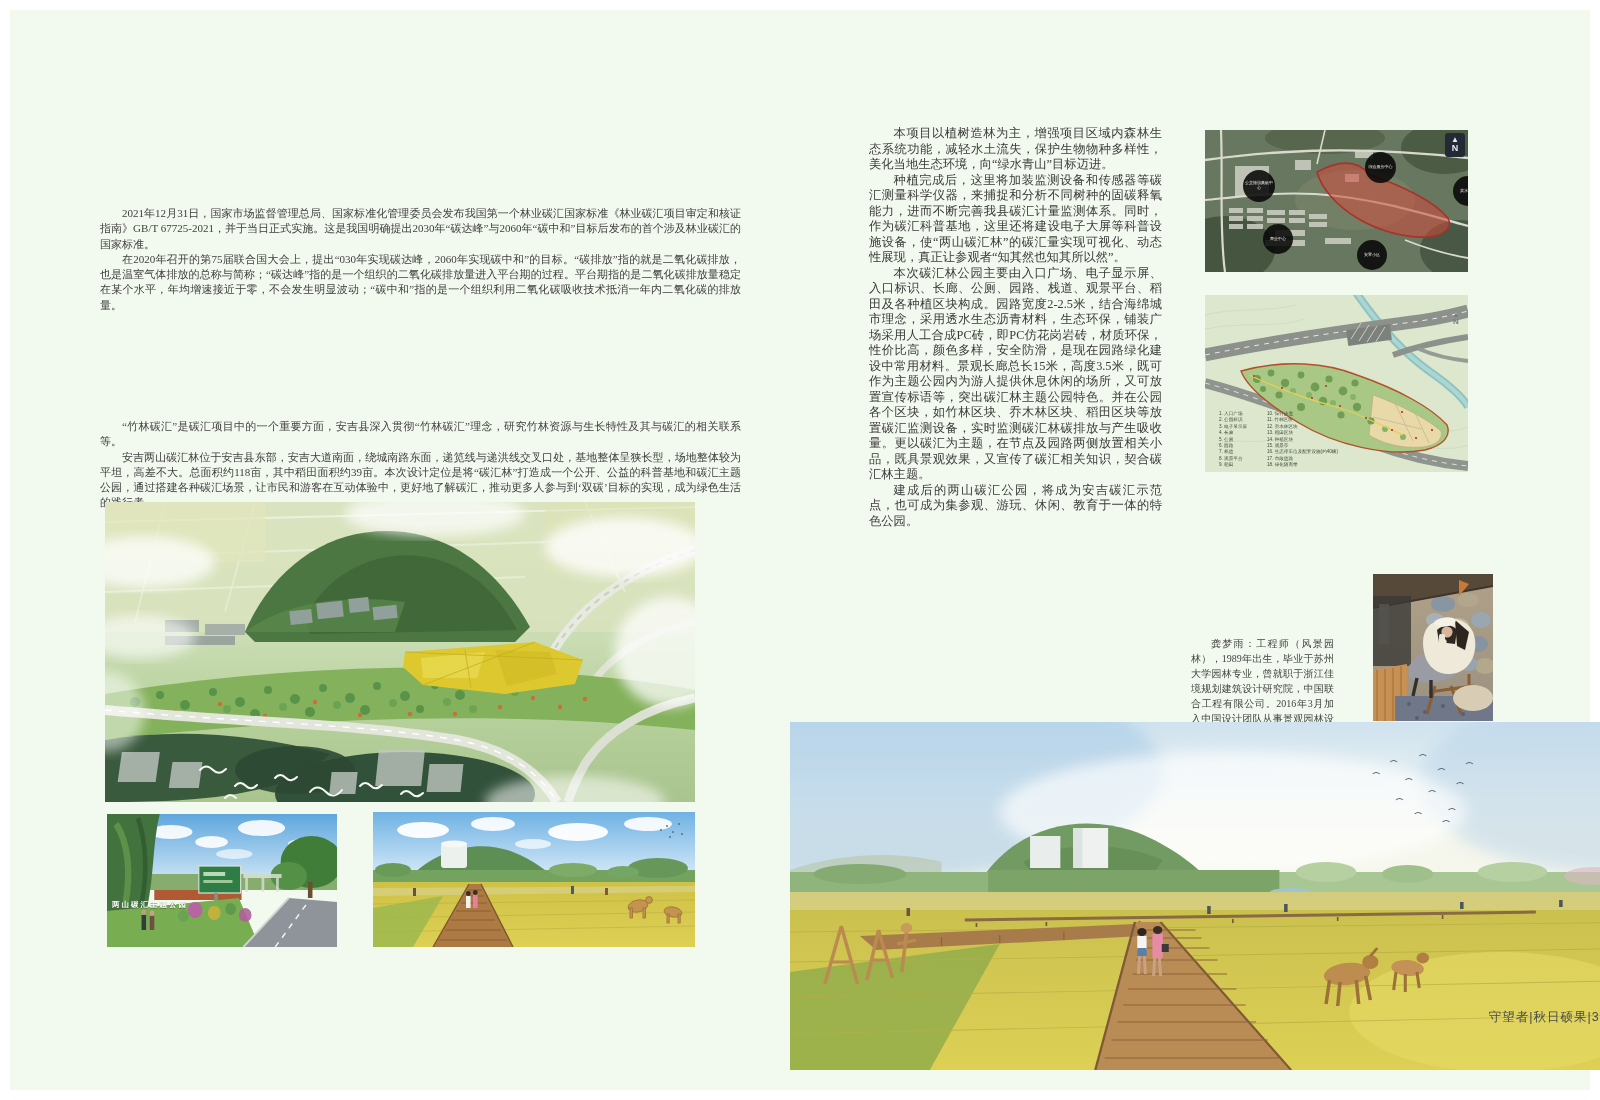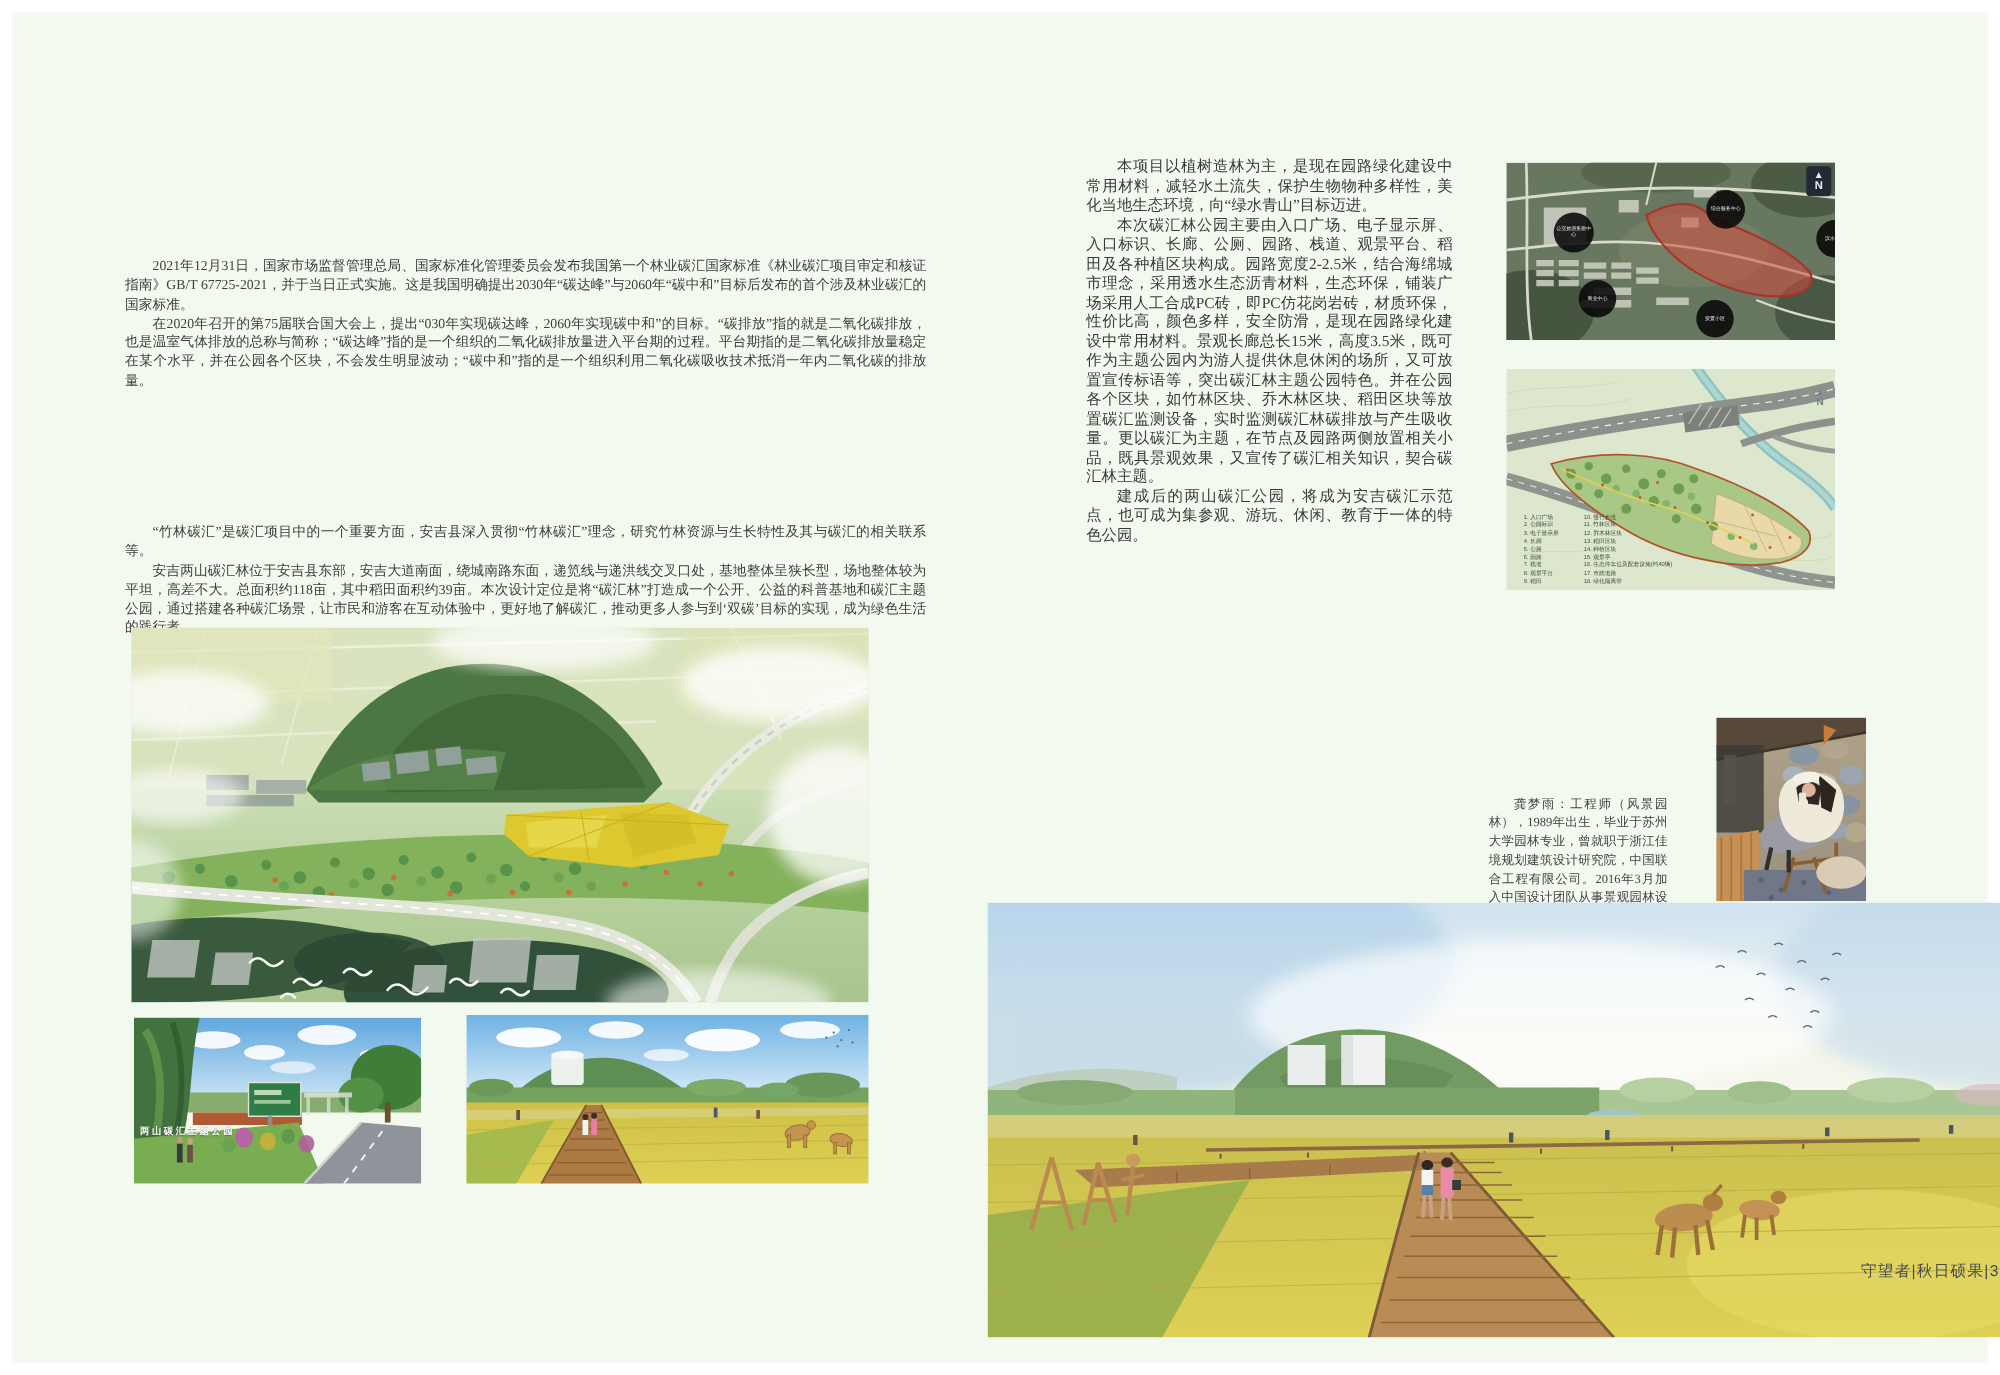--- a/index.html
+++ b/index.html
@@ -36,21 +36,21 @@
 </style>
 </head>
 <body>
 
 <div id="canvas">
   <div class="page">
 
 
     <div class="body-block" style="left:90px;top:196px;width:641px;">
       <p>2021年12月31日，国家市场监督管理总局、国家标准化管理委员会发布我国第一个林业碳汇国家标准《林业碳汇项目审定和核证指南》GB/T 67725-2021，并于当日正式实施。这是我国明确提出2030年“碳达峰”与2060年“碳中和”目标后发布的首个涉及林业碳汇的国家标准。</p>
-      <p>在2020年召开的第75届联合国大会上，提出“030年实现碳达峰，2060年实现碳中和”的目标。“碳排放”指的就是二氧化碳排放，也是温室气体排放的总称与简称；“碳达峰”指的是一个组织的二氧化碳排放量进入平台期的过程。平台期指的是二氧化碳排放量稳定在某个水平，并在公园各个区块，不会发生明显波动；“碳中和”指的是一个组织利用二氧化碳吸收技术抵消一年内二氧化碳的排放量。</p>
+      <p>在2020年召开的第75届联合国大会上，提出“030年实现碳达峰，2060年实现碳中和”的目标。“碳排放”指的就是二氧化碳排放，也是温室气体排放的总称与简称；“碳达峰”指的是一个组织的二氧化碳排放量进入平台期的过程。平台期指的是二氧化碳排放量稳定在某个水平，年均增速接近于零，不会发生明显波动；“碳中和”指的是一个组织利用二氧化碳吸收技术抵消一年内二氧化碳的排放量。</p>
     </div>
 
     <div class="body-block" style="left:90px;top:390px;width:641px;margin-top:19px;">
       <p>“竹林碳汇”是碳汇项目中的一个重要方面，安吉县深入贯彻“竹林碳汇”理念，研究竹林资源与生长特性及其与碳汇的相关联系等。</p>
       <p>安吉两山碳汇林位于安吉县东部，安吉大道南面，绕城南路东面，递笕线与递洪线交叉口处，基地整体呈狭长型，场地整体较为平坦，高差不大。总面积约118亩，其中稻田面积约39亩。本次设计定位是将“碳汇林”打造成一个公开、公益的科普基地和碳汇主题公园，通过搭建各种碳汇场景，让市民和游客在互动体验中，更好地了解碳汇，推动更多人参与到‘双碳’目标的实现，成为绿色生活的践行者。</p>
     </div>
 
     <div class="fig" style="left:95px;top:492px;width:590px;height:300px;">
       <svg viewBox="0 0 590 300" preserveAspectRatio="none">
         <defs>
@@ -336,21 +336,22 @@
             <rect x="270" y="96" width="2.4" height="10"></rect>
           <circle cx="276" cy="88" r="3.4"></circle>
           <ellipse cx="300" cy="100" rx="9" ry="5" transform="rotate(10 300 100)"></ellipse>
           <rect x="294" y="102" width="2.2" height="9"></rect>
             <rect x="305" y="102" width="2.2" height="9"></rect>
         </g>
       </svg>
     </div>
 
     <div class="right-col">
-      <p>本项目以植树造林为主，是现在园路绿化建设中常用材料，减轻水土流失，保护生物物种多样性，美化当地生态环境，向“绿水青山”目标迈进。</p>
+      <p>本项目以植树造林为主，增强项目区域内森林生态系统功能，减轻水土流失，保护生物物种多样性，美化当地生态环境，向“绿水青山”目标迈进。</p>
+      <p>种植完成后，这里将加装监测设备和传感器等碳汇测量科学仪器，来捕捉和分析不同树种的固碳释氧能力，进而不断完善我县碳汇计量监测体系。同时，作为碳汇科普基地，这里还将建设电子大屏等科普设施设备，使“两山碳汇林”的碳汇量实现可视化、动态性展现，真正让参观者“知其然也知其所以然”。</p>
       <p>本次碳汇林公园主要由入口广场、电子显示屏、入口标识、长廊、公厕、园路、栈道、观景平台、稻田及各种植区块构成。园路宽度2-2.5米，结合海绵城市理念，采用透水生态沥青材料，生态环保，铺装广场采用人工合成PC砖，即PC仿花岗岩砖，材质环保，性价比高，颜色多样，安全防滑，是现在园路绿化建设中常用材料。景观长廊总长15米，高度3.5米，既可作为主题公园内为游人提供休息休闲的场所，又可放置宣传标语等，突出碳汇林主题公园特色。并在公园各个区块，如竹林区块、乔木林区块、稻田区块等放置碳汇监测设备，实时监测碳汇林碳排放与产生吸收量。更以碳汇为主题，在节点及园路两侧放置相关小品，既具景观效果，又宣传了碳汇相关知识，契合碳汇林主题。</p>
       <p>建成后的两山碳汇公园，将成为安吉碳汇示范点，也可成为集参观、游玩、休闲、教育于一体的特色公园。</p>
     </div>
 
     <div class="fig" style="left:1195px;top:120px;width:263px;height:142px;">
       <svg viewBox="0 0 263 142" preserveAspectRatio="none">
         <rect width="263" height="142" fill="#68775f"></rect>
         <g>
           <ellipse cx="20" cy="120" rx="50" ry="34" fill="#46553f"></ellipse>
           <ellipse cx="240" cy="18" rx="44" ry="26" fill="#4c5c44"></ellipse>

